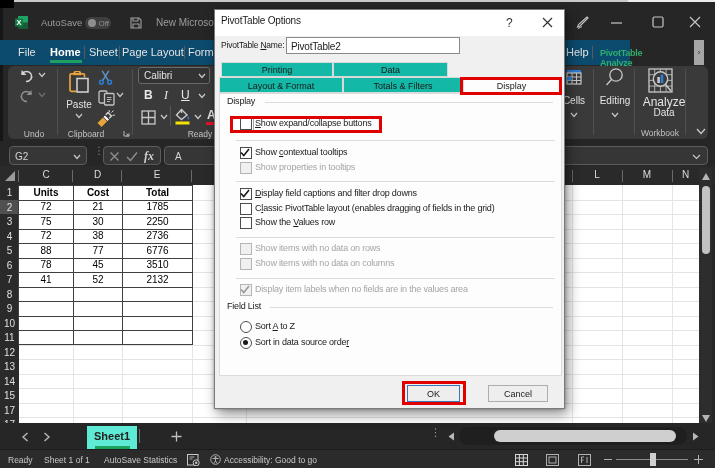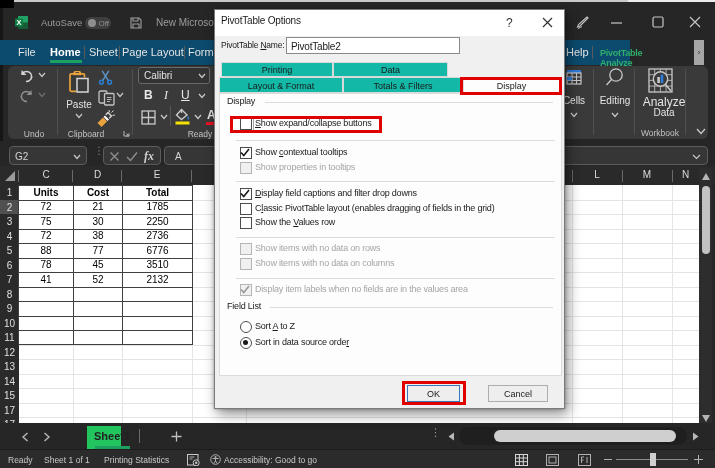--- a/index.html
+++ b/index.html
@@ -382,42 +382,42 @@
         <path d="M0 0 L8 0 L4 7 Z" fill="#b5b5b5"></path>
       </svg>
   </div>
   <div class="abs" id="tabbar">
     <svg class="abs" style="left:21px;top:9px" width="8" height="10" viewBox="0 0 8 10">
         <path d="M6.5 1 L2 5 L6.5 9" fill="none" stroke="#b8b8b8" stroke-width="1.4"></path>
       </svg>
     <svg class="abs" style="left:43px;top:9px" width="8" height="10" viewBox="0 0 8 10">
         <path d="M1.5 1 L6 5 L1.5 9" fill="none" stroke="#b8b8b8" stroke-width="1.4"></path>
       </svg>
-    <div class="abs" style="left:87px;top:3px;width:34px;height:23px;background:#22c55e">
+    <div class="abs" style="left:87px;top:3px;width:50px;height:23px;background:#5eead4">
       <div class="abs" style="left:0;top:4px;width:50px;text-align:center;font-size:11px;font-weight:bold;color:#222">Sheet1</div>
       <div class="abs" style="left:8px;top:20px;width:35px;height:2.5px;background:#1ea15f"></div>
     </div>
     <div class="abs" style="left:139px;top:6px;width:1px;height:14px;background:#6a6a6a"></div>
     <svg class="abs" style="left:171px;top:8px" width="11" height="11" viewBox="0 0 11 11">
         <path d="M5.5 0.5 V10.5 M0.5 5.5 H10.5" stroke="#c2c2c2" stroke-width="1.3"></path>
       </svg>
     <div class="abs" style="left:430px;top:7px;width:4px;height:14px;color:#9a9a9a;font-size:11px;line-height:4.5px">⋮</div>
     <svg class="abs" style="left:447px;top:9px" width="8" height="9" viewBox="0 0 8 9">
         <path d="M7 0.5 L1.5 4.5 L7 8.5 Z" fill="#b8b8b8"></path>
       </svg>
     <div class="abs" style="left:459px;top:4px;width:228px;height:18px;background:#1f1f1f;border-radius:9px"></div>
     <div class="abs" style="left:494px;top:7px;width:182px;height:12px;background:#cfcfcf;border-radius:6px"></div>
     <svg class="abs" style="left:692px;top:9px" width="8" height="9" viewBox="0 0 8 9">
         <path d="M1 0.5 L6.5 4.5 L1 8.5 Z" fill="#b8b8b8"></path>
       </svg>
   </div>
   <div class="abs" id="statusbar">
     <span class="sb-txt" style="left:8px">Ready</span>
     <span class="sb-txt" style="left:44px">Sheet 1 of 1</span>
-    <span class="sb-txt" style="left:104px">Printing Statistics</span>
+    <span class="sb-txt" style="left:104px">AutoSave Statistics</span>
     <svg class="abs" style="left:187px;top:4px" width="13" height="12" viewBox="0 0 13 12">
       <rect x="0.5" y="0.5" width="10.5" height="10.5" fill="none" stroke="#c9c9c9" stroke-width="1"></rect>
       <path d="M2.5 3 h5 M2.5 5 h3" stroke="#c9c9c9" stroke-width="0.8"></path>
       <circle cx="9.2" cy="8.8" r="3" fill="#2b2b2b" stroke="#c9c9c9" stroke-width="1"></circle>
       <circle cx="9.2" cy="8.8" r="1.2" fill="#c9c9c9"></circle>
     </svg>
     <svg class="abs" style="left:210px;top:4px" width="11" height="11" viewBox="0 0 11 11">
       <circle cx="5.5" cy="5.5" r="4.8" fill="none" stroke="#b0b0b0" stroke-width="1"></circle>
       <circle cx="5.5" cy="3" r="1.1" fill="#b0b0b0"></circle>
       <path d="M2.5 4.5 L8.5 4.5 M5.5 5 L5.5 7 M5.5 7 L3.8 9.3 M5.5 7 L7.2 9.3" stroke="#b0b0b0" stroke-width="1"></path>

